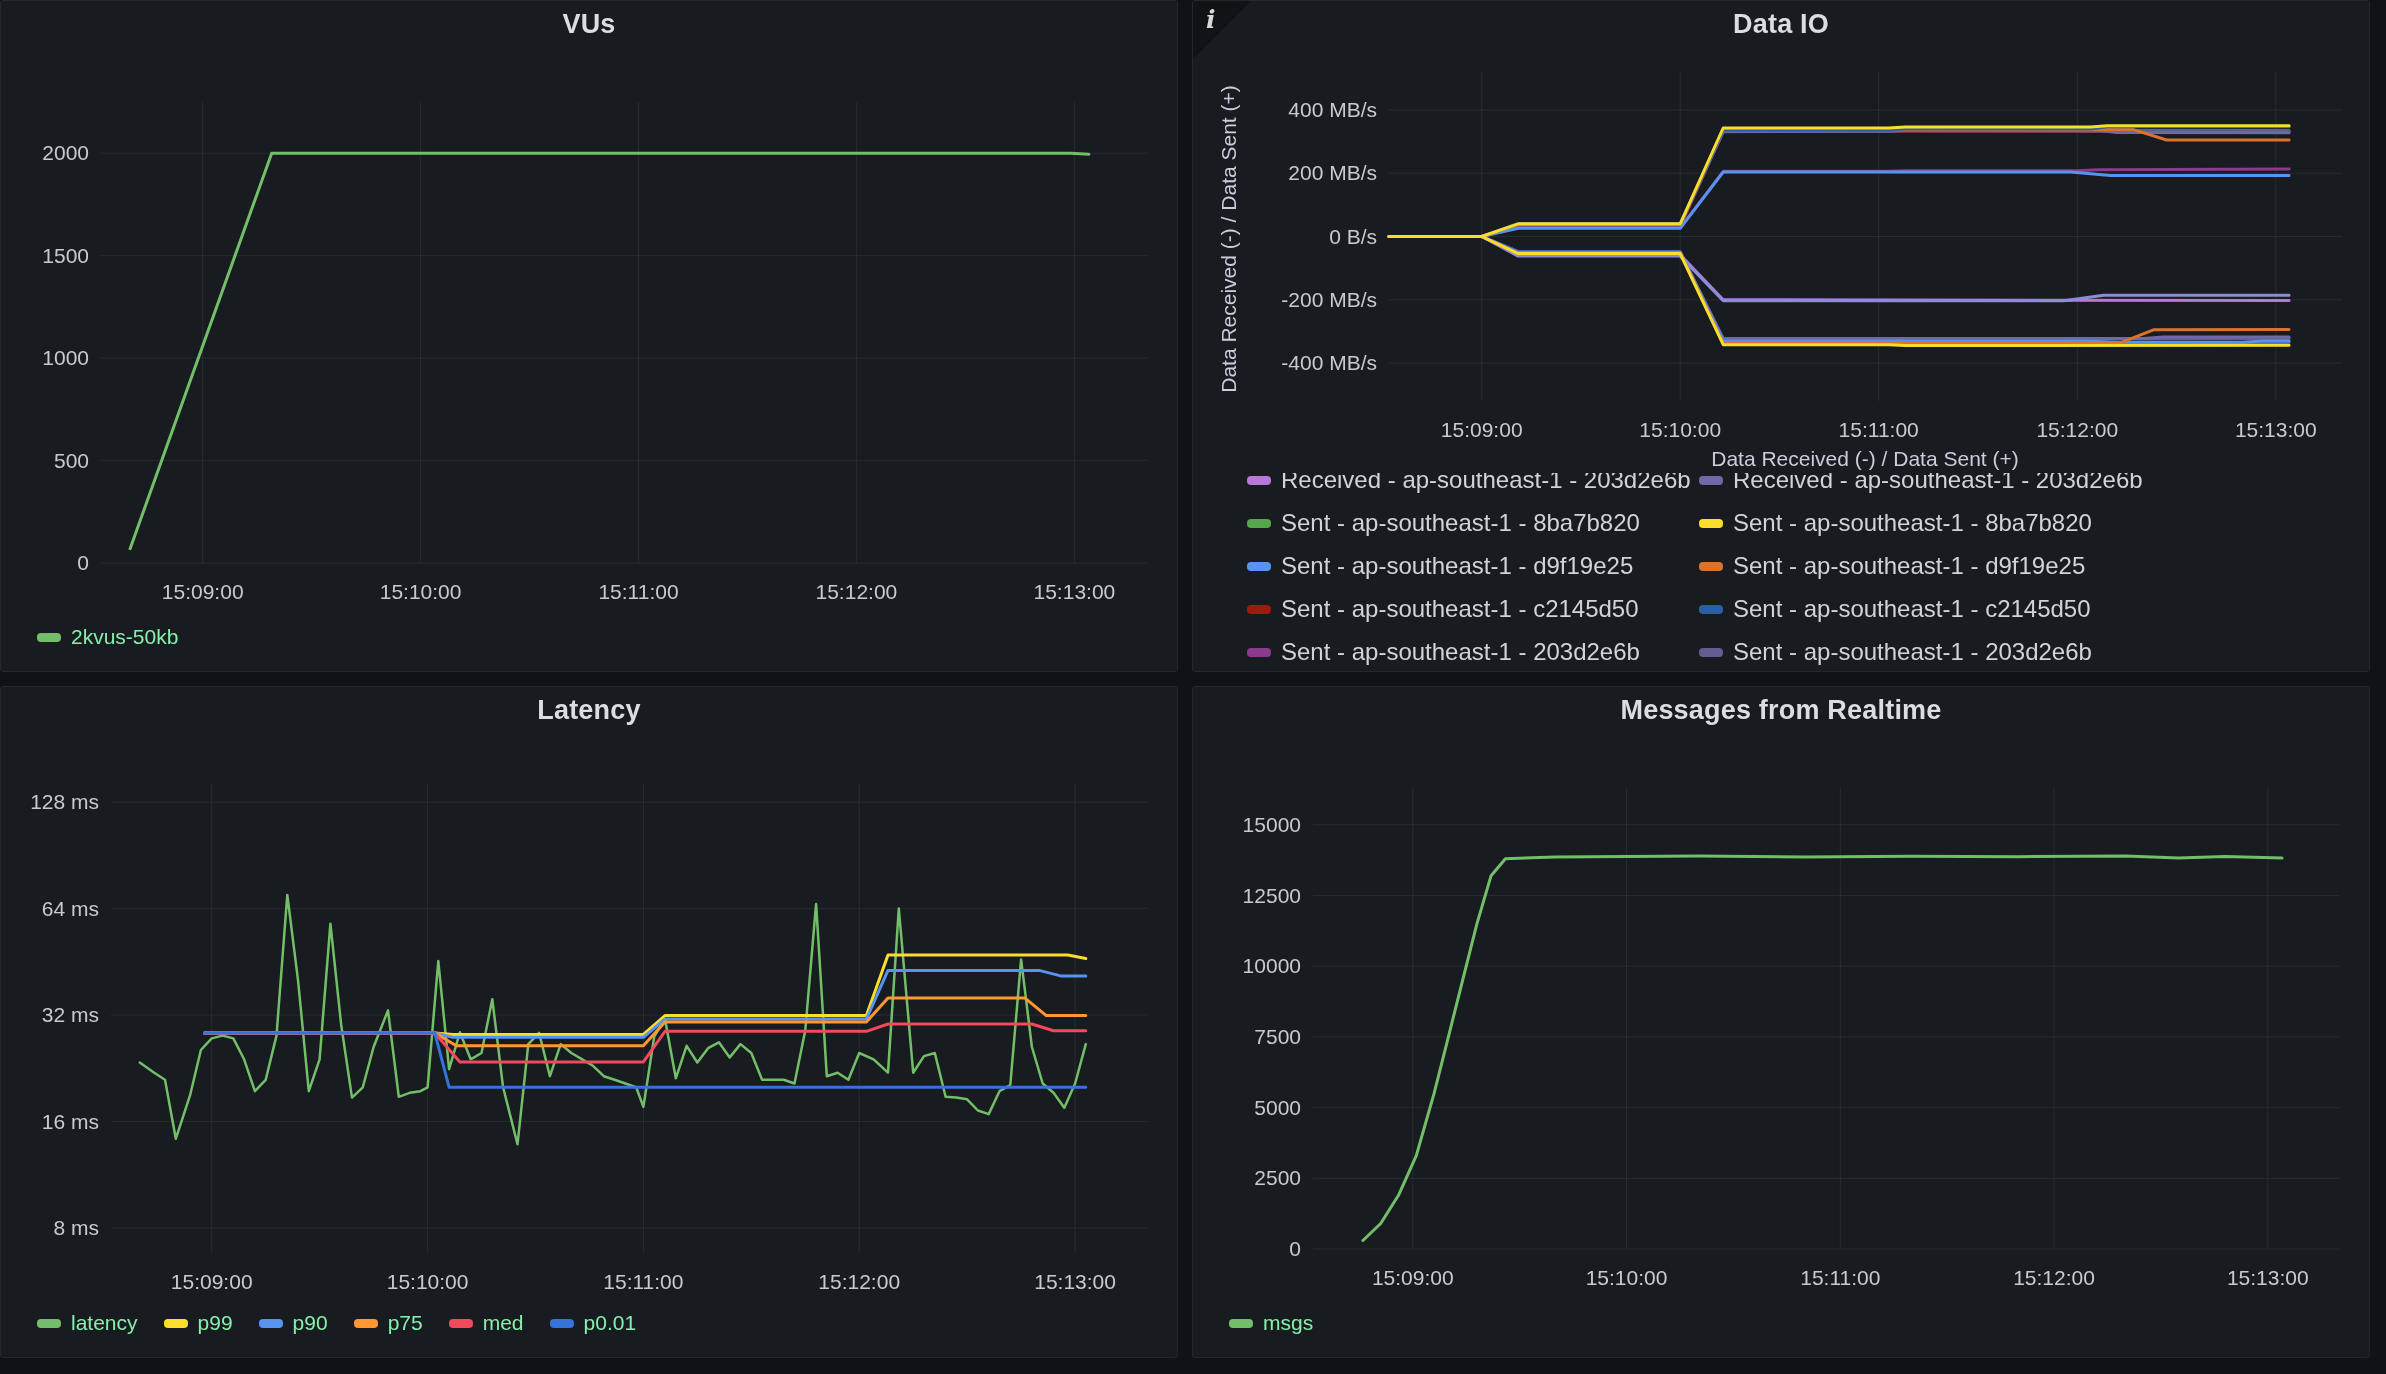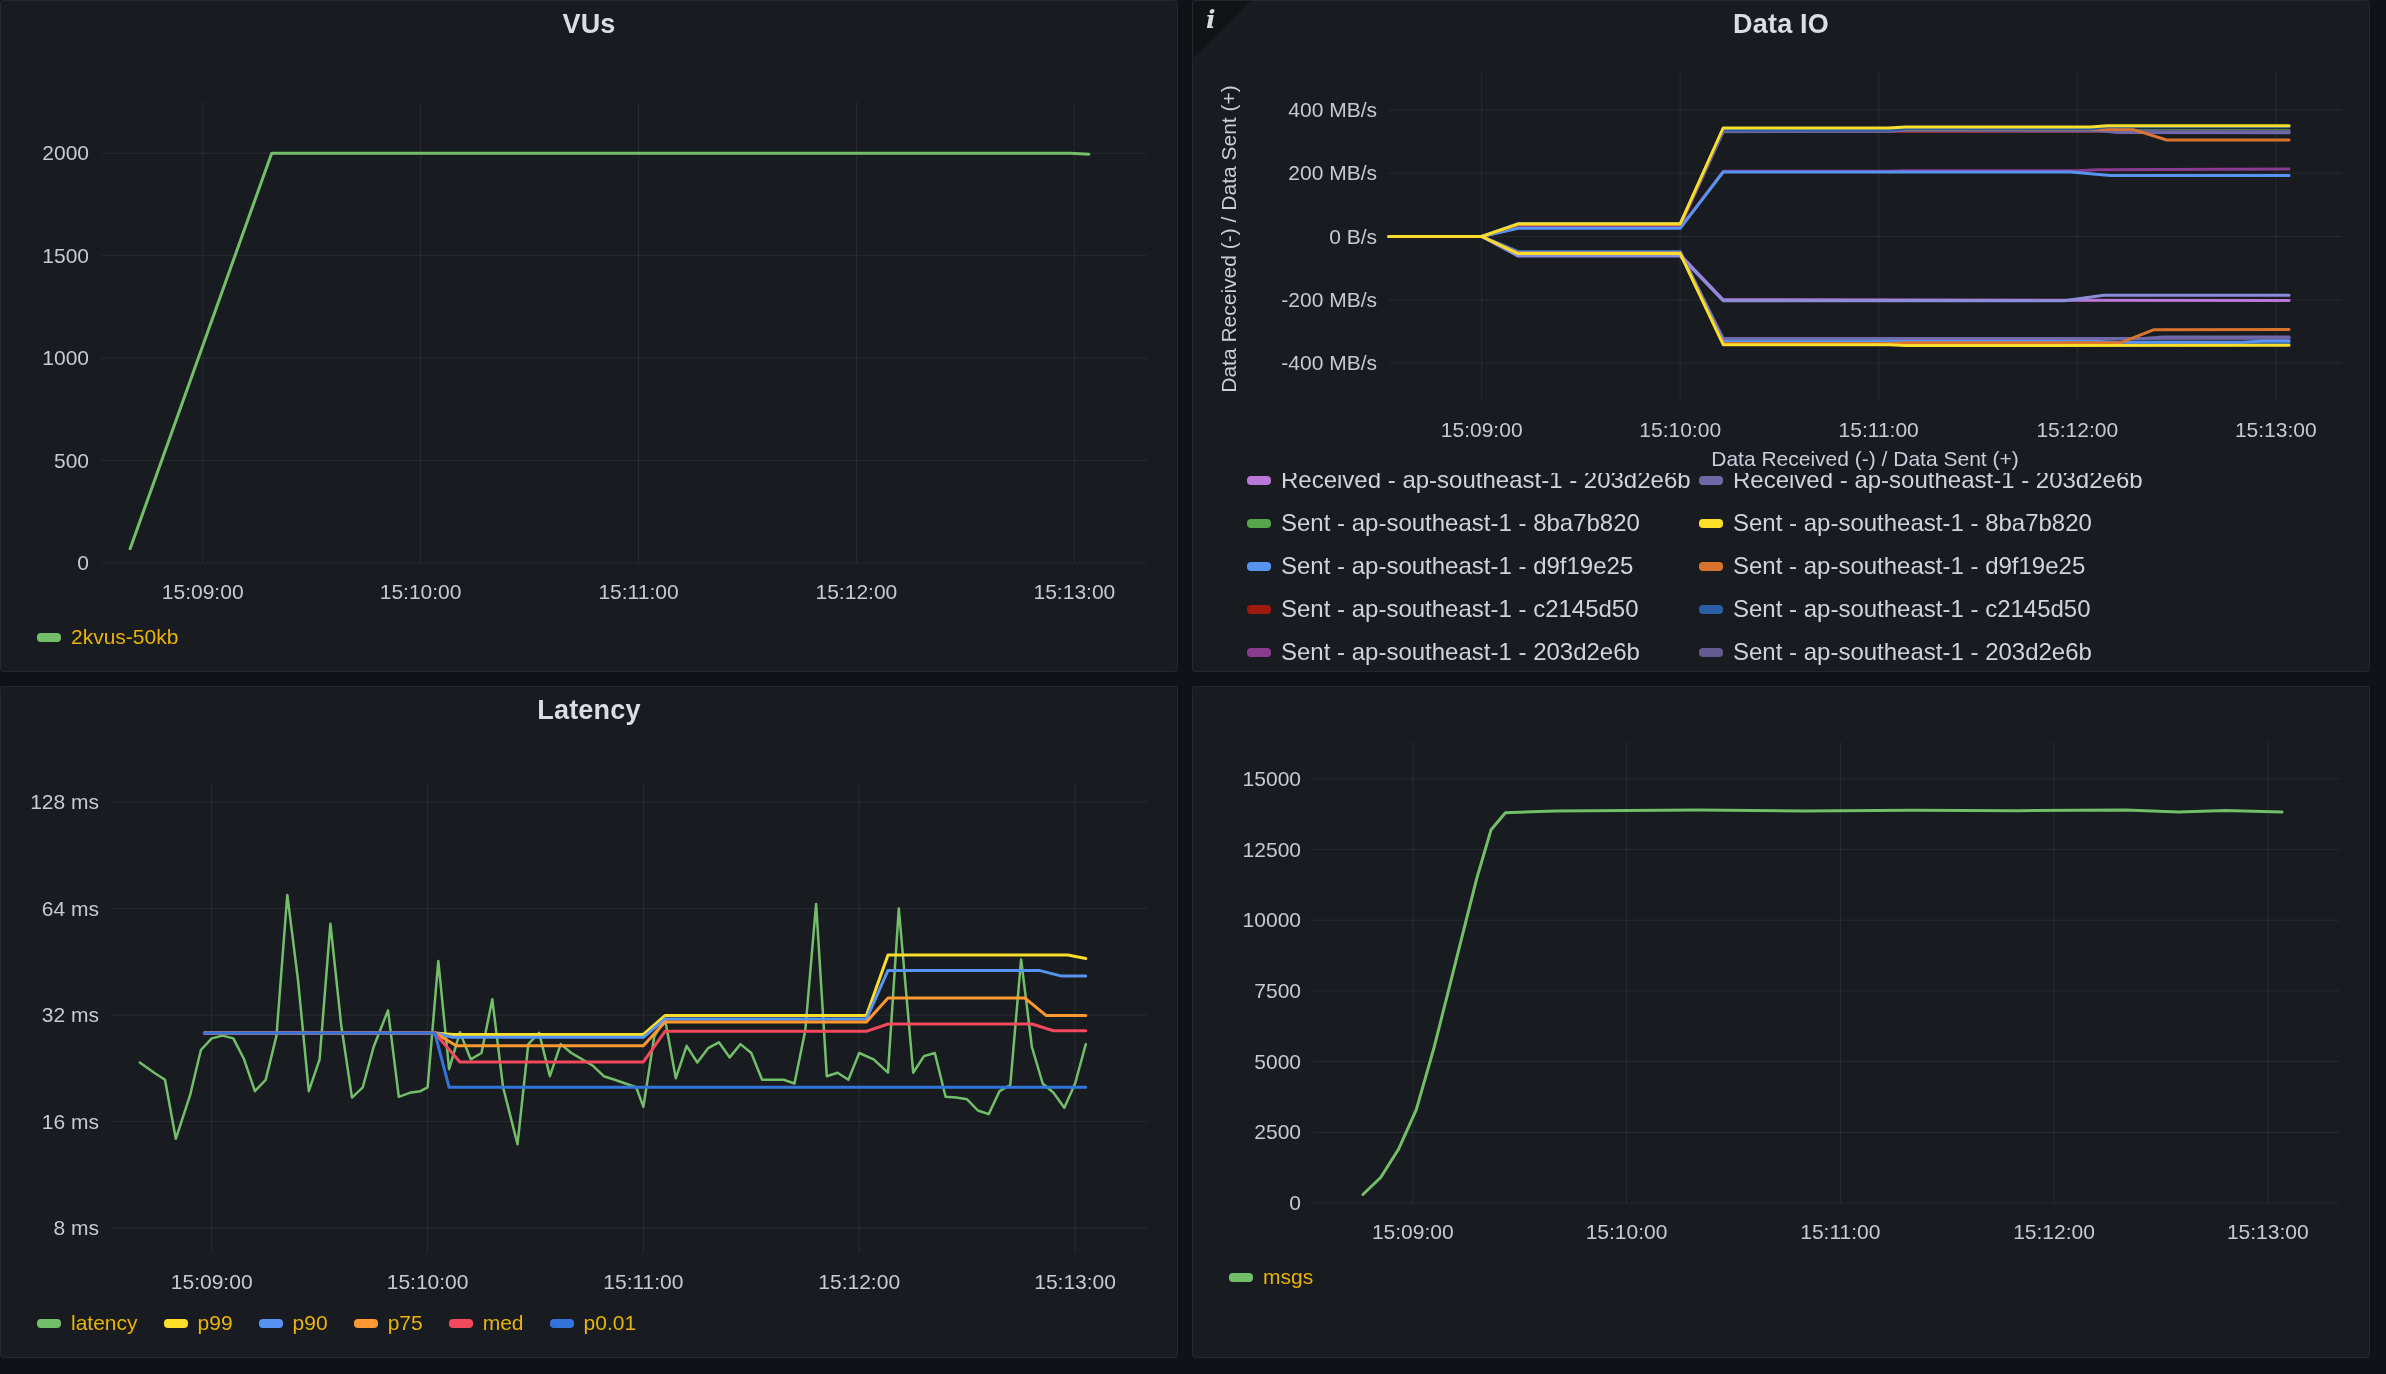--- a/index.html
+++ b/index.html
@@ -3,21 +3,21 @@
 <meta charset="utf-8">
 <style>
   html,body{margin:0;padding:0}
   body{width:2386px;height:1374px;background:#111217;font-family:"Liberation Sans",sans-serif;color:#ccccdc;overflow:hidden}
   .grid{display:grid;grid-template-columns:1178px 1178px;grid-template-rows:672px 672px;gap:14px;padding:0}
   .panel{background:#181b1f;border:1px solid #25272d;border-radius:3px;position:relative;overflow:hidden;display:flex;flex-direction:column;box-sizing:border-box}
   .ptitle{height:46px;display:flex;align-items:center;justify-content:center;font-size:27px;font-weight:700;color:#dcdde3;flex:0 0 auto;letter-spacing:.2px}
   .chart{width:100%;display:block;flex:0 0 auto}
   .h566{height:566px}
   .h400{height:400px}
-  .legend-row{display:flex;gap:36px;align-items:center;padding:12px 0 0 36px;font-size:21px;color:#eab308}
+  .legend-row{display:flex;gap:36px;align-items:center;padding:12px 0 0 36px;font-size:21px;color:#86efac}
   .litem{display:flex;align-items:center;gap:10px;cursor:pointer;white-space:nowrap}
   .swatch{width:24px;height:9px;border-radius:4px;flex:0 0 auto}
   .pio-xtitle{font-size:21px;color:#ccccdc;text-align:center;padding-left:168px;height:26px;line-height:24px;position:relative;z-index:2}
   .pio-legendclip{height:202px;overflow:hidden;padding-left:54px}
   .pio-legend{display:grid;grid-template-columns:452px 452px;margin-top:-14px;font-size:24px;color:#d2d3d8}
   .pio-legend .litem{height:43px}
   .pio-ytitle{position:absolute;left:36px;top:238px;transform:translate(-50%,-50%) rotate(-90deg);white-space:nowrap;font-size:21px;color:#ccccdc;z-index:1}
   .info-corner{position:absolute;top:0;left:0;width:0;height:0;border-top:58px solid #111317;border-right:58px solid transparent;z-index:2}
   .info-i{position:absolute;top:4px;left:13px;font-family:"DejaVu Serif",serif;font-style:italic;font-weight:700;font-size:25px;color:#d8d9da;z-index:3}
 </style>
@@ -202,20 +202,21 @@
         <span>med</span>
       </span>
       <span class="litem">
         <span class="swatch" style="background: rgb(50, 116, 217);"></span>
         <span>p0.01</span>
       </span>
     </div>
   </div>
 
   <div class="panel">
+    <div class="ptitle">Messages from Realtime</div>
     <svg class="chart h566" viewBox="0 0 1176 566">
         <line x1="219.8" y1="55" x2="219.8" y2="516" stroke="rgba(204,204,220,0.09)" stroke-width="1"></line>
         <text x="219.8" y="552" fill="#c9cad1" font-size="21" text-anchor="middle">15:09:00</text>
         <line x1="433.5" y1="55" x2="433.5" y2="516" stroke="rgba(204,204,220,0.09)" stroke-width="1"></line>
         <text x="433.5" y="552" fill="#c9cad1" font-size="21" text-anchor="middle">15:10:00</text>
         <line x1="647.3" y1="55" x2="647.3" y2="516" stroke="rgba(204,204,220,0.09)" stroke-width="1"></line>
         <text x="647.3" y="552" fill="#c9cad1" font-size="21" text-anchor="middle">15:11:00</text>
         <line x1="861.0" y1="55" x2="861.0" y2="516" stroke="rgba(204,204,220,0.09)" stroke-width="1"></line>
         <text x="861.0" y="552" fill="#c9cad1" font-size="21" text-anchor="middle">15:12:00</text>
         <line x1="1074.8" y1="55" x2="1074.8" y2="516" stroke="rgba(204,204,220,0.09)" stroke-width="1"></line>

